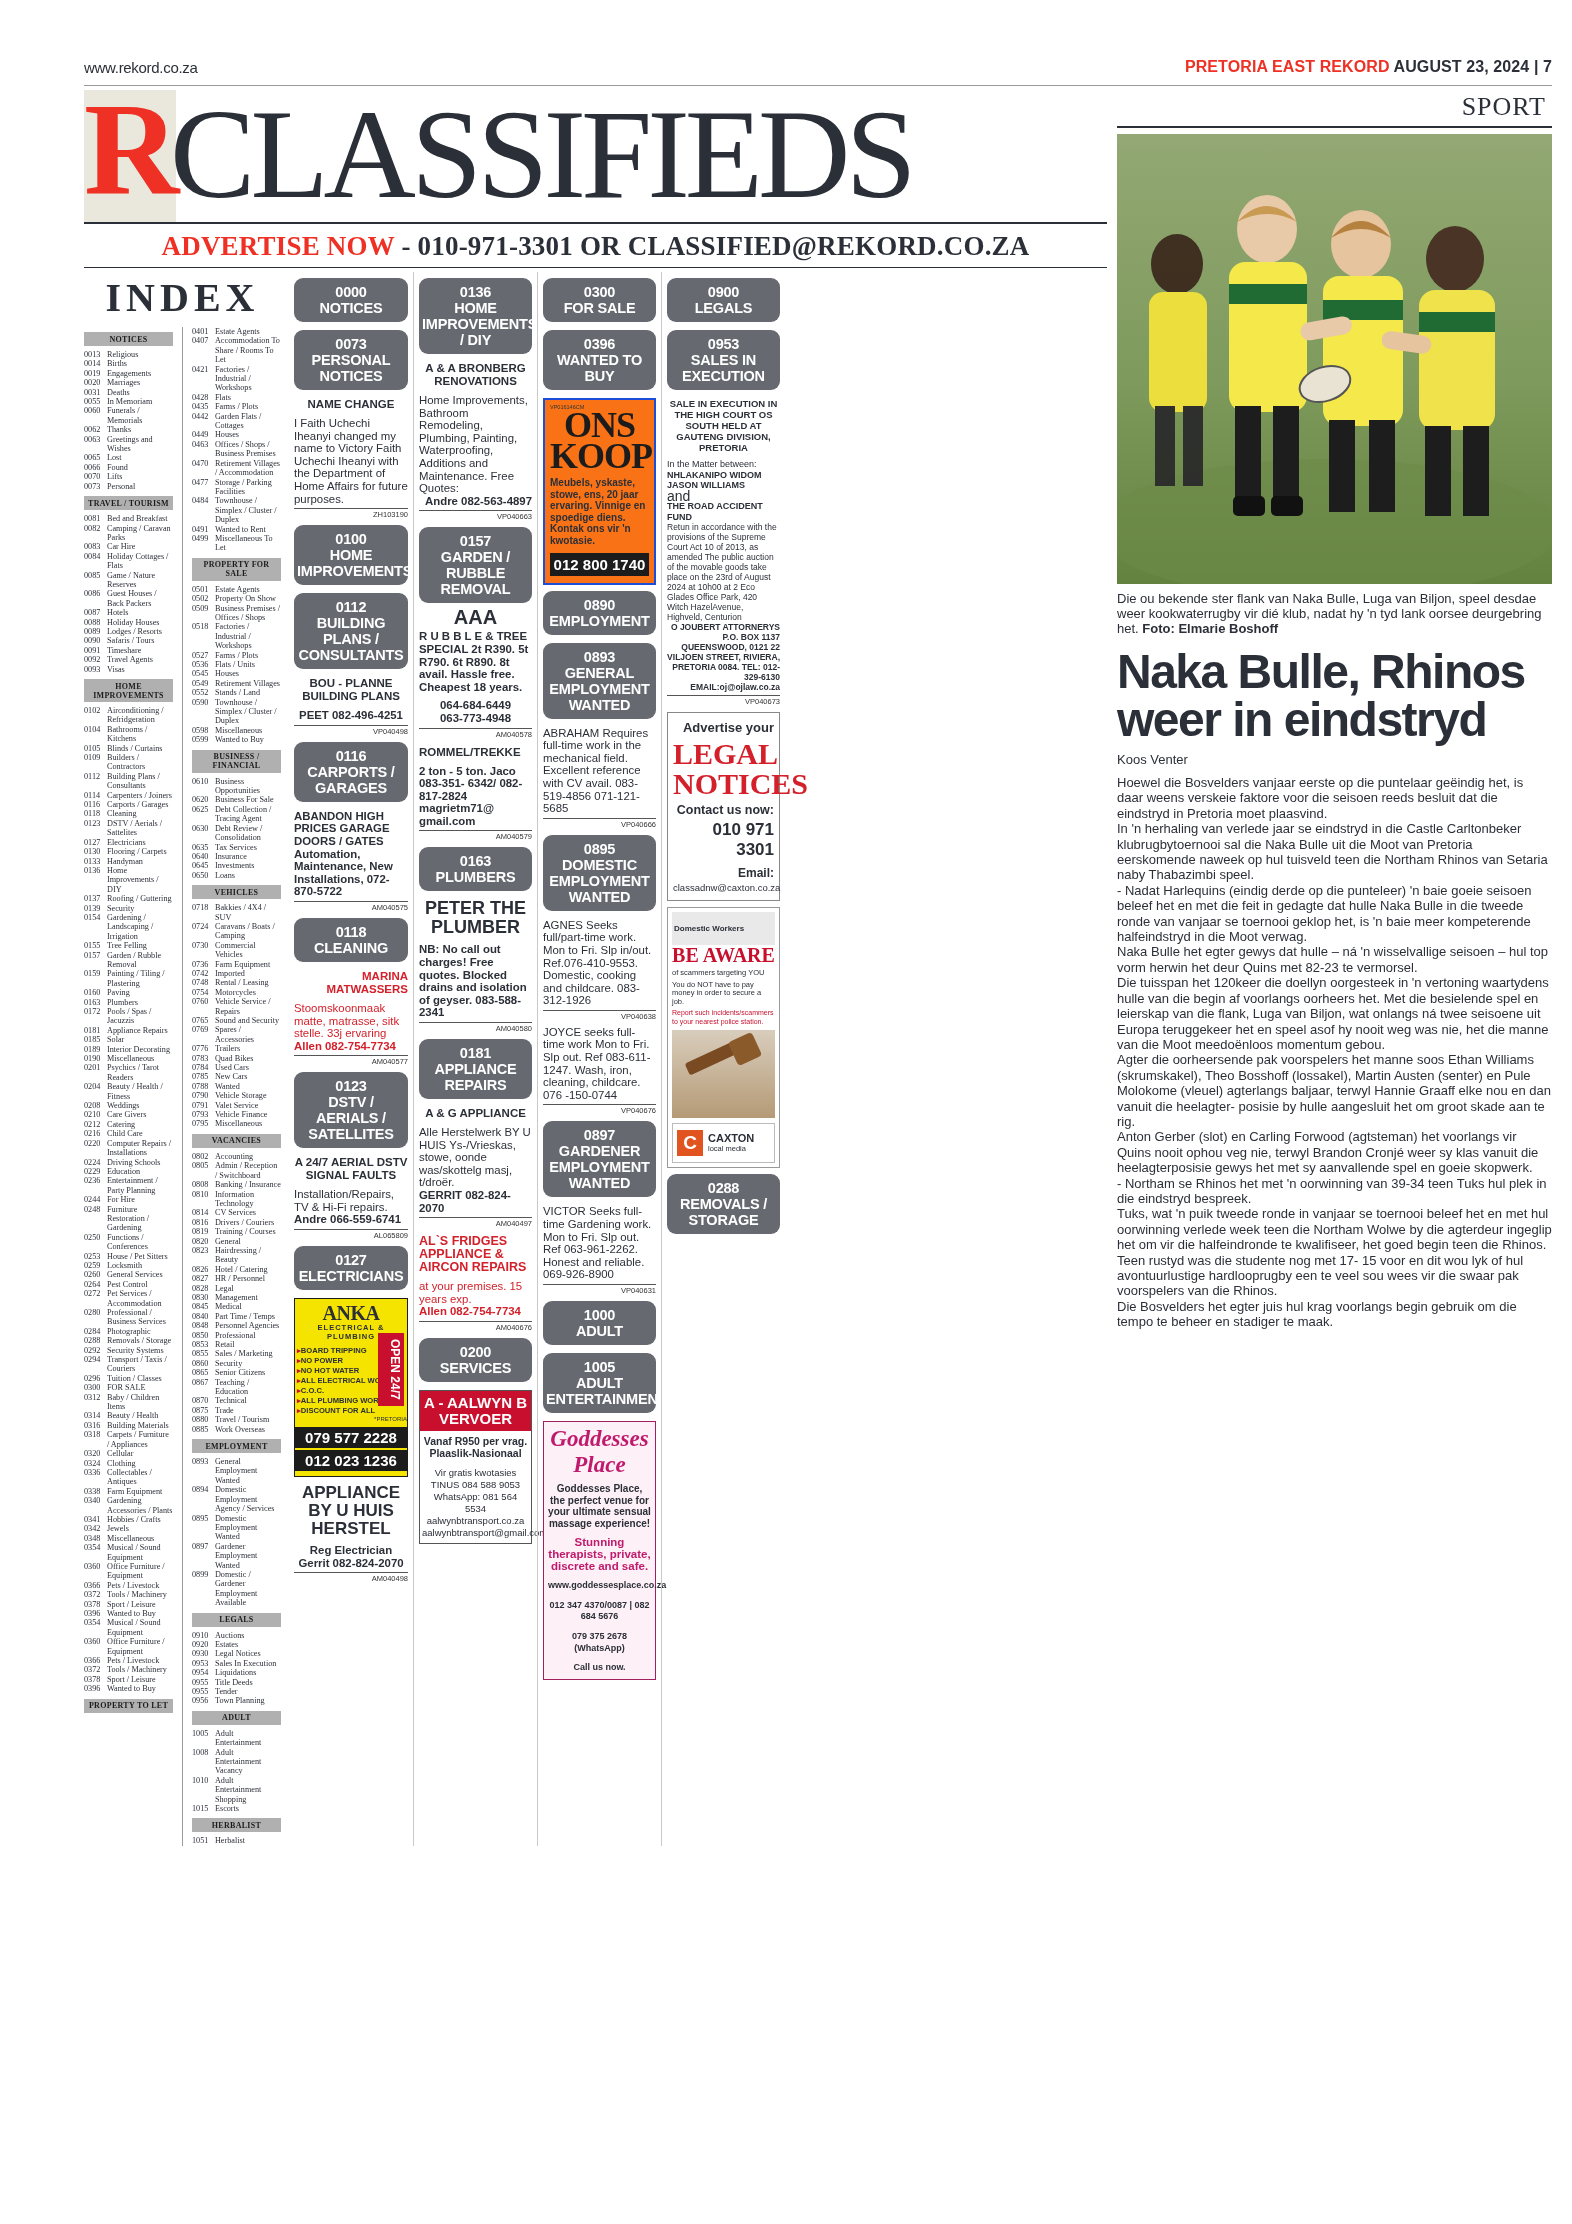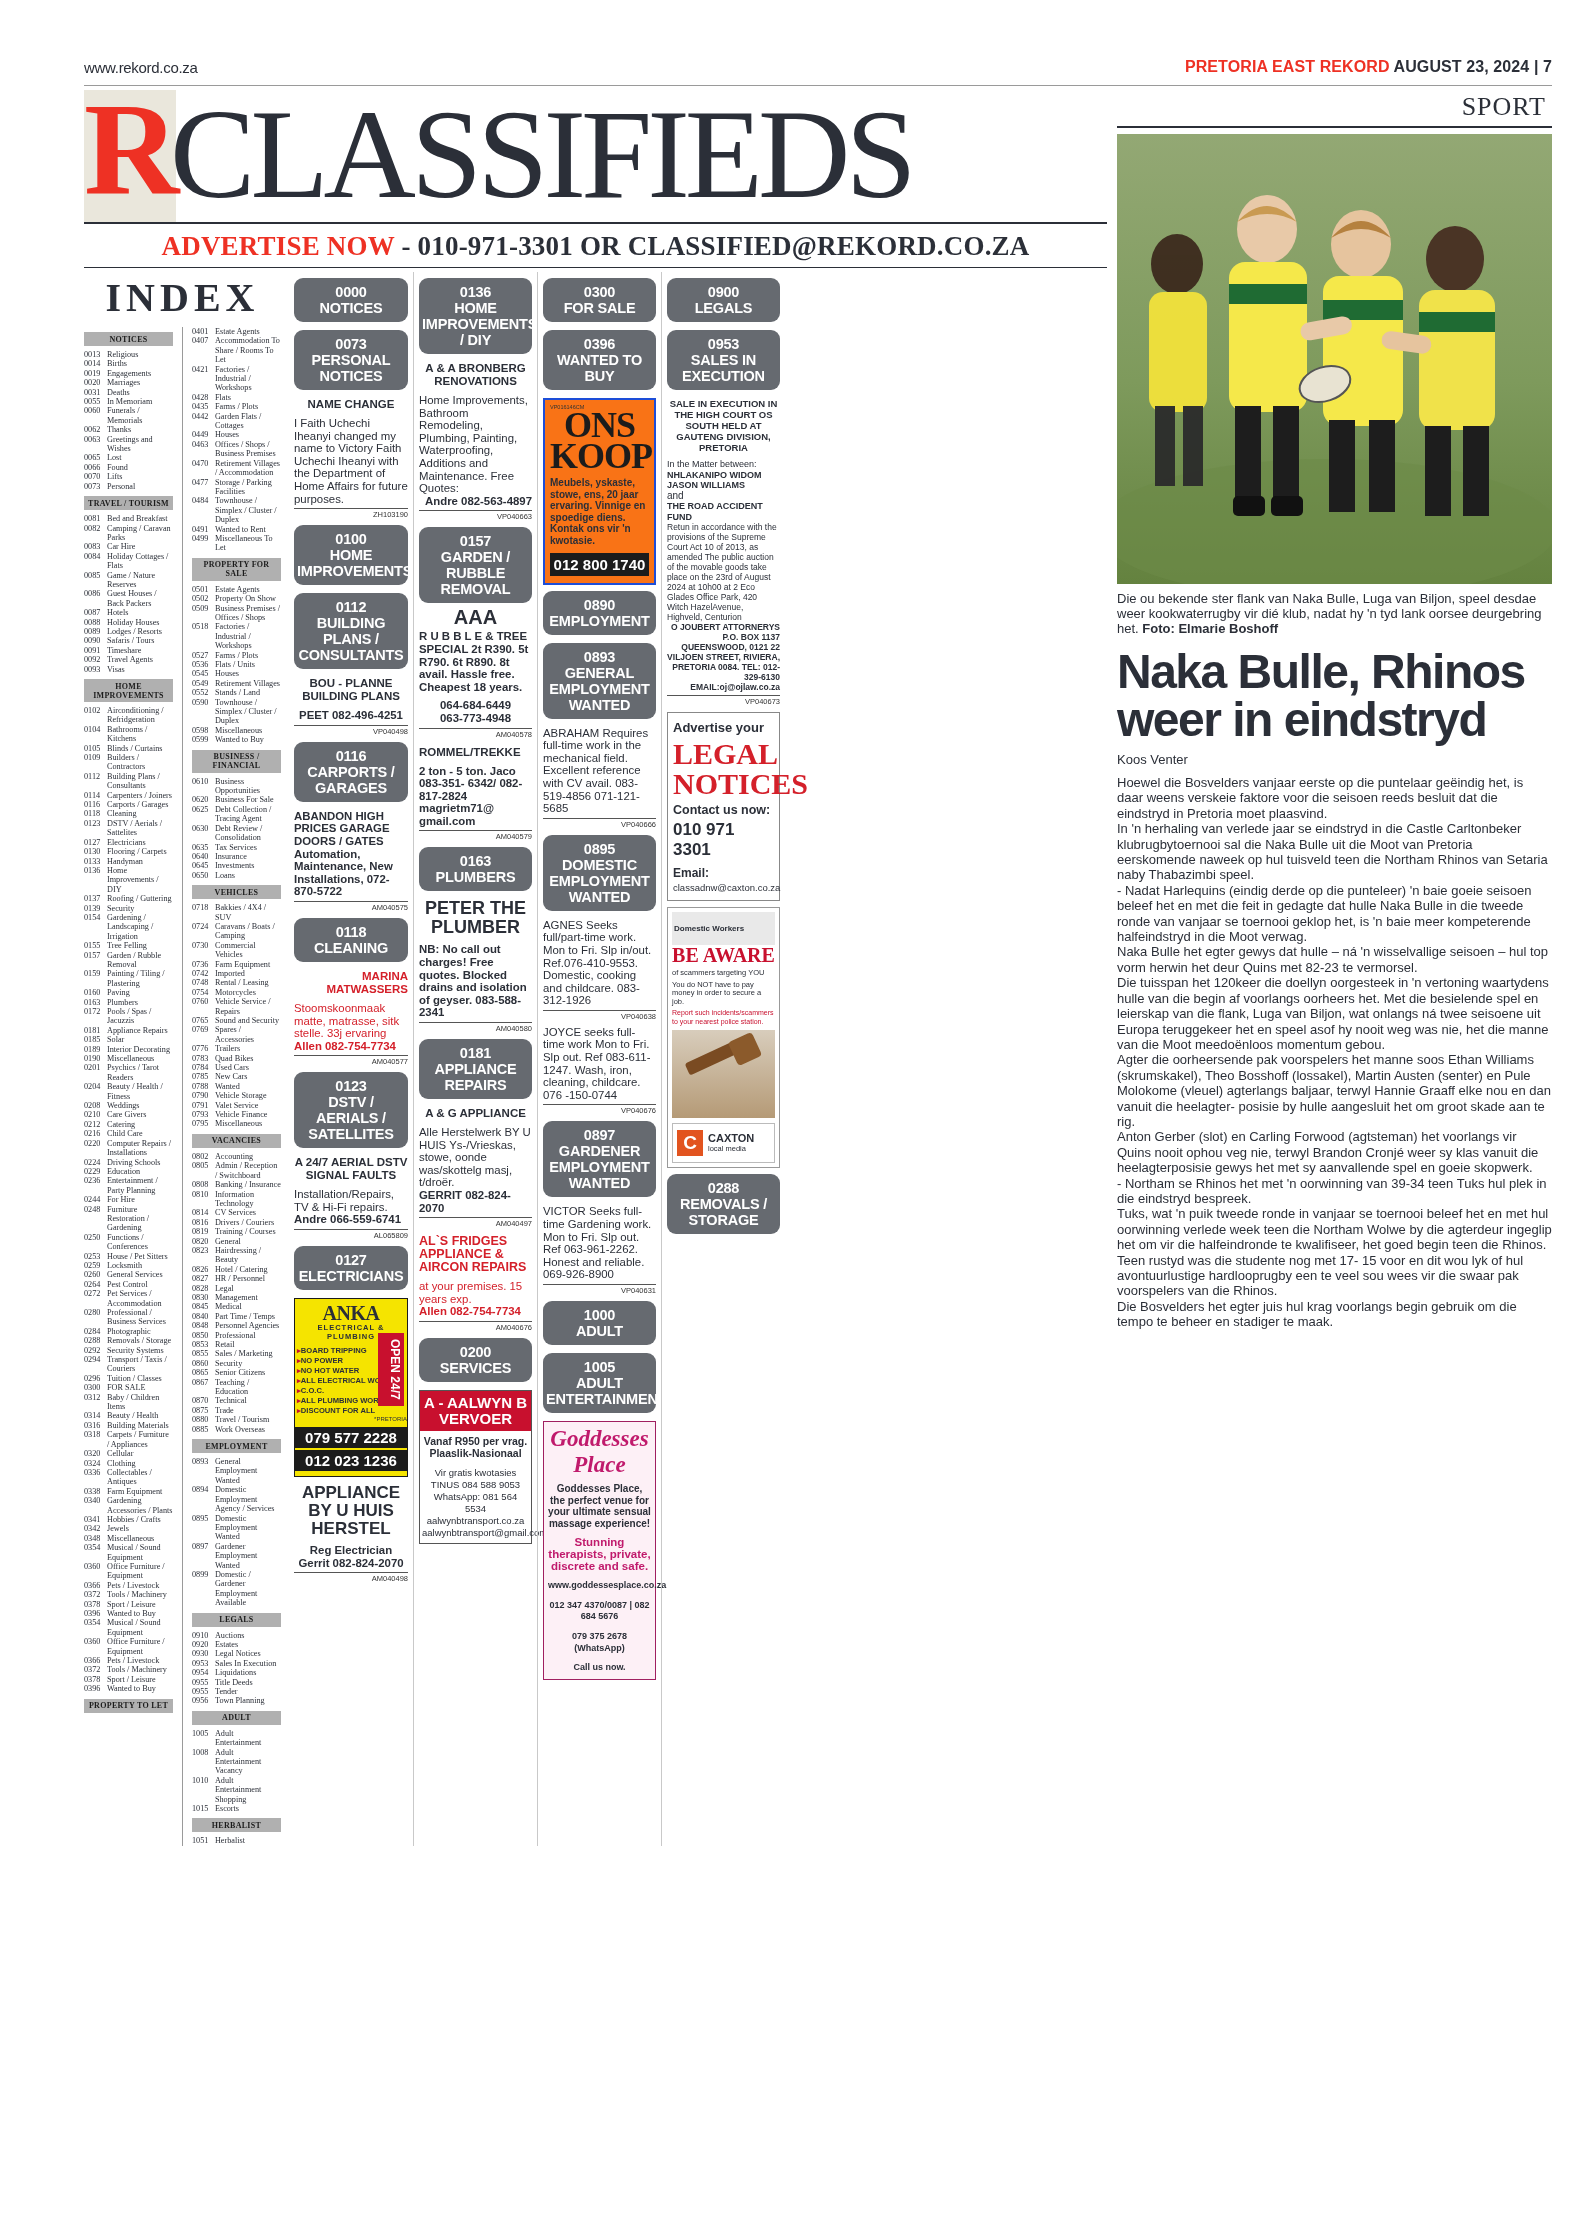--- a/index.html
+++ b/index.html
@@ -82,21 +82,21 @@
   .ad-yellow { background:#f97316; border:2px solid #1d4ed8; padding:4px 5px 7px;
                text-align:center; margin:5px 0; }
   .ad-yellow .hdr { font-size:5.5px; text-align:left; color:#333; }
   .ad-yellow .ons { font-family:"Liberation Serif", serif; font-weight:bold;
                     font-size:36px; line-height:31px; color:#1c1c1c; letter-spacing:-1px;}
   .ad-yellow .body { font-size:10px; line-height:11.6px; font-weight:bold;
                      text-align:left; margin-top:5px; }
   .ad-yellow .tel { background:#1c1c1c; color:#fff; font-weight:bold;
                     font-size:15px; padding:3px 0; margin-top:6px; }
 
-  .ad-legal { border:1px solid #888; text-align:left; padding:7px 5px;
+  .ad-legal { border:1px solid #888; text-align:right; padding:7px 5px;
               background:#fff; margin:6px 0; }
   .ad-legal .l1 { font-size:13px; font-weight:bold; }
   .ad-legal .l2 { font-family:"Liberation Serif", serif; color:#d4202a;
                   font-weight:bold; font-size:30px; line-height:30px; margin:4px 0; }
   .ad-legal .l3 { font-size:12.5px; font-weight:bold; line-height:14px; }
   .ad-legal .l4 { font-weight:bold; font-size:17px; margin-top:3px; }
   .ad-legal .l5 { font-size:12px; font-weight:bold; margin-top:6px; }
   .ad-legal .l6 { font-size:9.5px; margin-top:2px; }
 
   .ad-aware { border:1px solid #999; padding:4px; margin:5px 0; background:#fff; }
@@ -1240,21 +1240,21 @@
             <span>LEGALS</span>
           </div>
           <div class="cat-box">
             <span class="num">0953</span>
             <span>SALES IN EXECUTION</span>
           </div>
           <div class="ad">
             <div class="ad-title" style="font-size:9.5px;line-height:11px">SALE IN EXECUTION IN THE HIGH COURT OS SOUTH HELD AT GAUTENG DIVISION, PRETORIA</div>
             <div class="ad-body" style="font-size:9px;line-height:10.5px">In the Matter between:</div>
             <div class="ad-body bold" style="font-size:9px;line-height:10.5px">NHLAKANIPO WIDOM JASON WILLIAMS</div>
-            <div class="ad-body" style="font-size:10px;line-height:10.5px">and</div>
+            <div class="ad-body" style="font-size:14px;line-height:10.5px">and</div>
             <div class="ad-body bold" style="font-size:9px;line-height:10.5px">THE ROAD ACCIDENT FUND</div>
             <div class="ad-body" style="font-size:8.5px;line-height:10px">Retun in accordance with the provisions of the Supreme Court Act 10 of 2013, as amended The public auction of the movable goods take place on the 23rd of August 2024 at 10h00 at 2 Eco Glades Office Park, 420 Witch HazelAvenue, Highveld, Centurion</div>
             <div class="ad-body bold ad-right" style="font-size:8.5px;line-height:10px">O JOUBERT ATTORNERYS P.O. BOX 1137 QUEENSWOOD, 0121 22 VILJOEN STREET, RIVIERA, PRETORIA 0084. TEL: 012-329-6130 EMAIL:oj@ojlaw.co.za</div>
             <div class="ad-rule"></div>
             <div class="ad-ref">VP040673</div>
           </div>
           <div class="ad-legal">
             <div class="l1">Advertise your</div>
             <div class="l2">LEGAL NOTICES</div>
             <div class="l3">Contact us now:</div>

